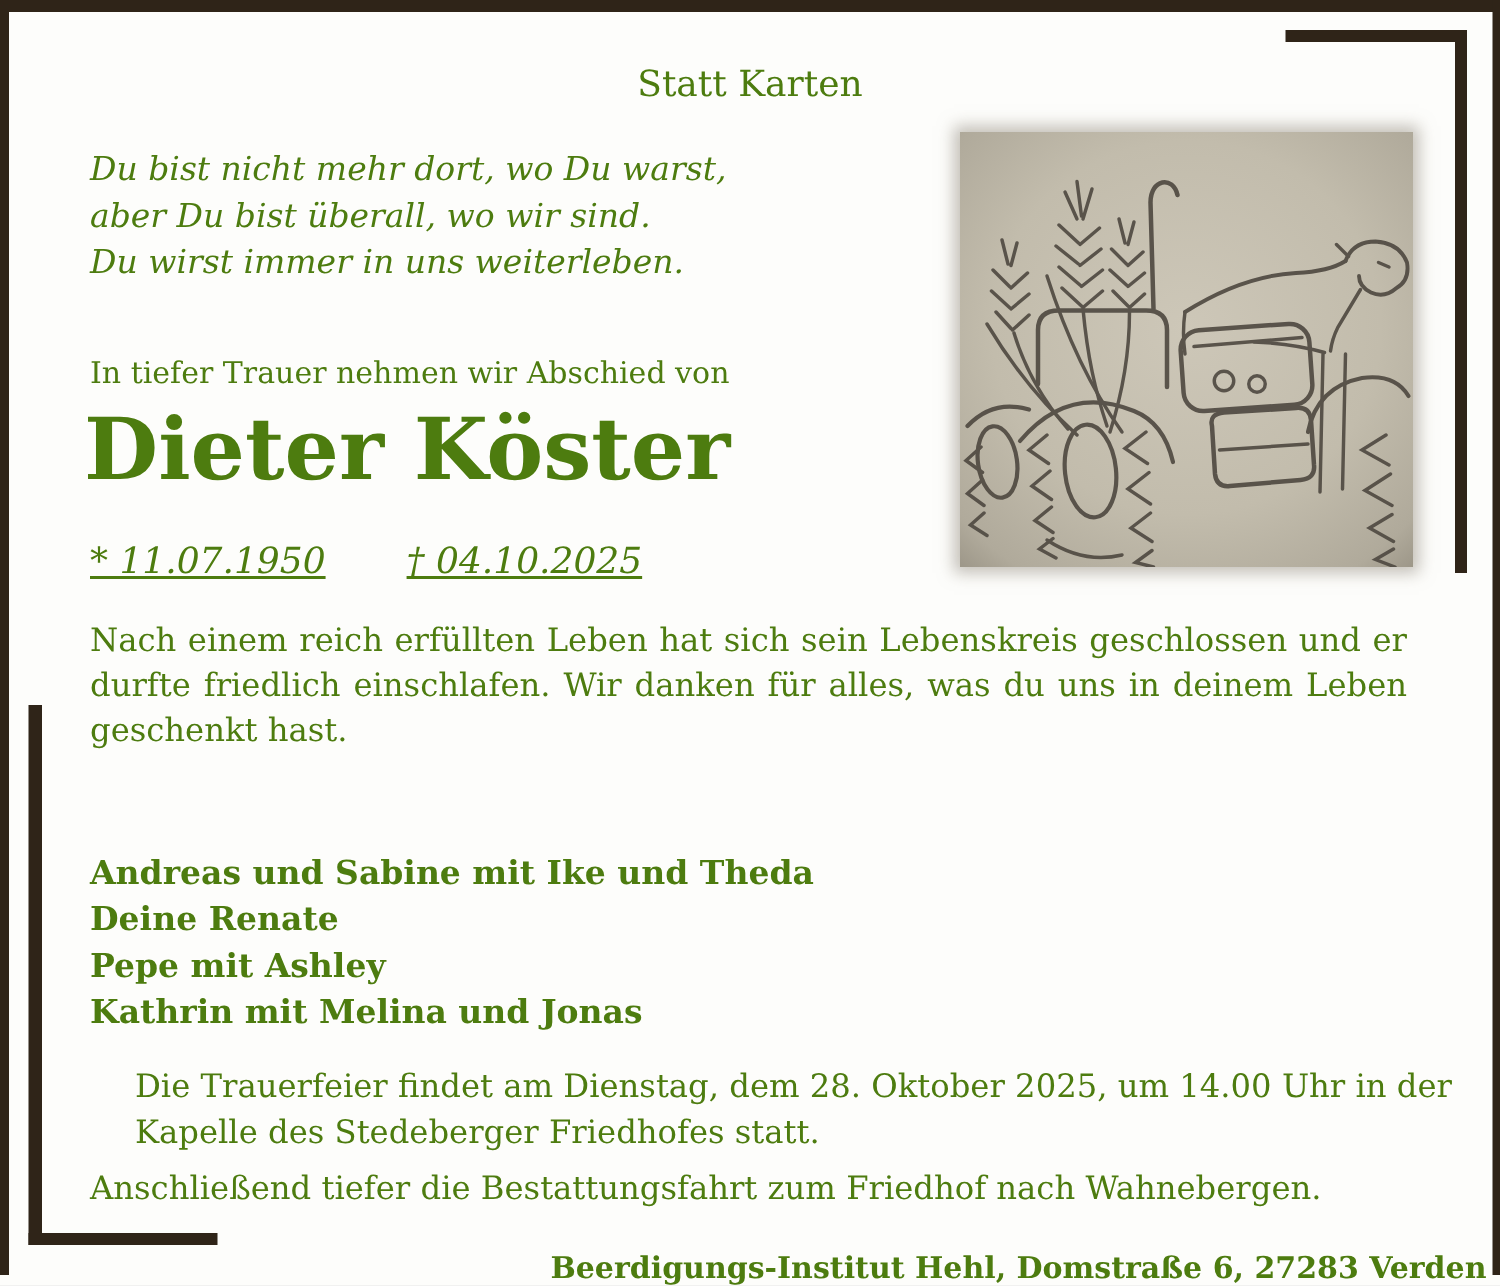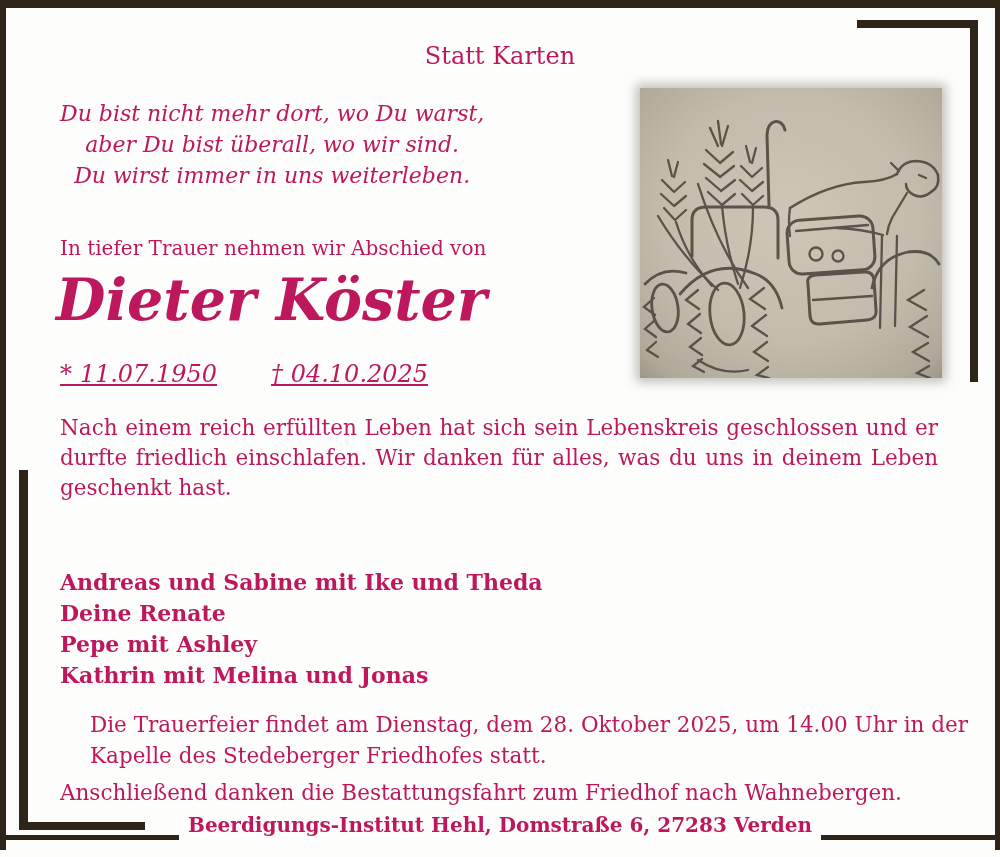--- a/index.html
+++ b/index.html
@@ -1,20 +1,20 @@
 <!DOCTYPE html>
 <html><head>
 <meta charset="utf-8">
 <style>
   html,body{margin:0;padding:0;background:#e8e8e8;}
   .page{
     position:relative;
     width:1000px;height:857px;
     background:#fdfdfb;
-    color:#be185d;
+    color:#4d7c0f;
     font-family:"DejaVu Serif", serif;
     overflow:hidden;
     margin:0 auto;
   }
   
   .outer-frame{
     position:absolute; left:0; top:0; right:0; bottom:7px;
     border-top:8px solid #2f2418;
     border-left:6px solid #2f2418;
     border-right:5px solid #2f2418;
@@ -32,30 +32,30 @@
     border-left:9px solid #2f2418;
     border-bottom:8px solid #2f2418;
   }
   
   .statt{
     position:absolute; top:42px; left:0; width:1000px;
     text-align:center; font-size:24px;
   }
   .poem{
     position:absolute; top:98px; left:60px;
-    font-style:italic; font-size:22px; line-height:31px;text-align:center;
+    font-style:italic; font-size:22px; line-height:31px;
   }
   .intro{
     position:absolute; top:207px; left:60px;
     font-size:20px;
     margin-top:29px;
   }
   .deceased{
     position:absolute; top:266px; left:56px;
-    font-size:57px; font-weight:bold; font-style:italic;
+    font-size:57px; font-weight:bold; 
     white-space:nowrap;
   }
   .dates{
     position:absolute; top:360px; left:60px;
     font-size:24px; font-style:italic; white-space:nowrap;text-decoration:underline;
   }
   .dates .death{ margin-left:54px; }
   .obituary{
     position:absolute; top:413px; left:60px; width:878px;
     font-size:21.5px; line-height:30px; text-align:justify;
@@ -71,21 +71,21 @@
     position:absolute; top:709px; left:60px; width:878px;
     font-size:21.5px; line-height:31px; text-align:justify;margin-left:30px;
   }
   .anschl{
     position:absolute; top:780px; left:60px; width:878px;
     font-size:21.5px;
   }
   
   .bottombar{
     position:absolute; left:0; right:0; bottom:0; height:42px;
-    display:flex; align-items:flex-start;
+    display:flex; align-items:flex-end;flex-direction:column;
   }
   .bottombar .rule{
     flex:1; height:5px; background:#2f2418; margin-top:20px;
   }
   .bottombar .fh{
     font-size:20px; font-weight:bold; padding:0 9px;
     transform:translateY(-2px); white-space:nowrap;
   }
   
   .photo{
@@ -124,21 +124,21 @@
 
 
   <div class="mourners">
     <div>Andreas und Sabine mit Ike und Theda</div>
     <div>Deine Renate</div>
     <div>Pepe mit Ashley</div>
     <div>Kathrin mit Melina und Jonas</div>
   </div>
 
   <div class="feier">Die Trauerfeier findet am Dienstag, dem 28. Oktober 2025, um 14.00 Uhr in der Kapelle des Stedeberger Friedhofes statt.</div>
-  <div class="anschl">Anschließend danken die Bestattungsfahrt zum Friedhof nach Wahnebergen.</div>
+  <div class="anschl">Anschließend tiefer die Bestattungsfahrt zum Friedhof nach Wahnebergen.</div>
 
   <div class="bottombar">
     <div class="rule"></div>
     <div class="fh">Beerdigungs-Institut Hehl, Domstraße 6, 27283 Verden</div>
     <div class="rule"></div>
   </div>
 
   <div class="photo">
     <svg viewBox="0 0 302 290" width="302" height="290">
       <defs>

